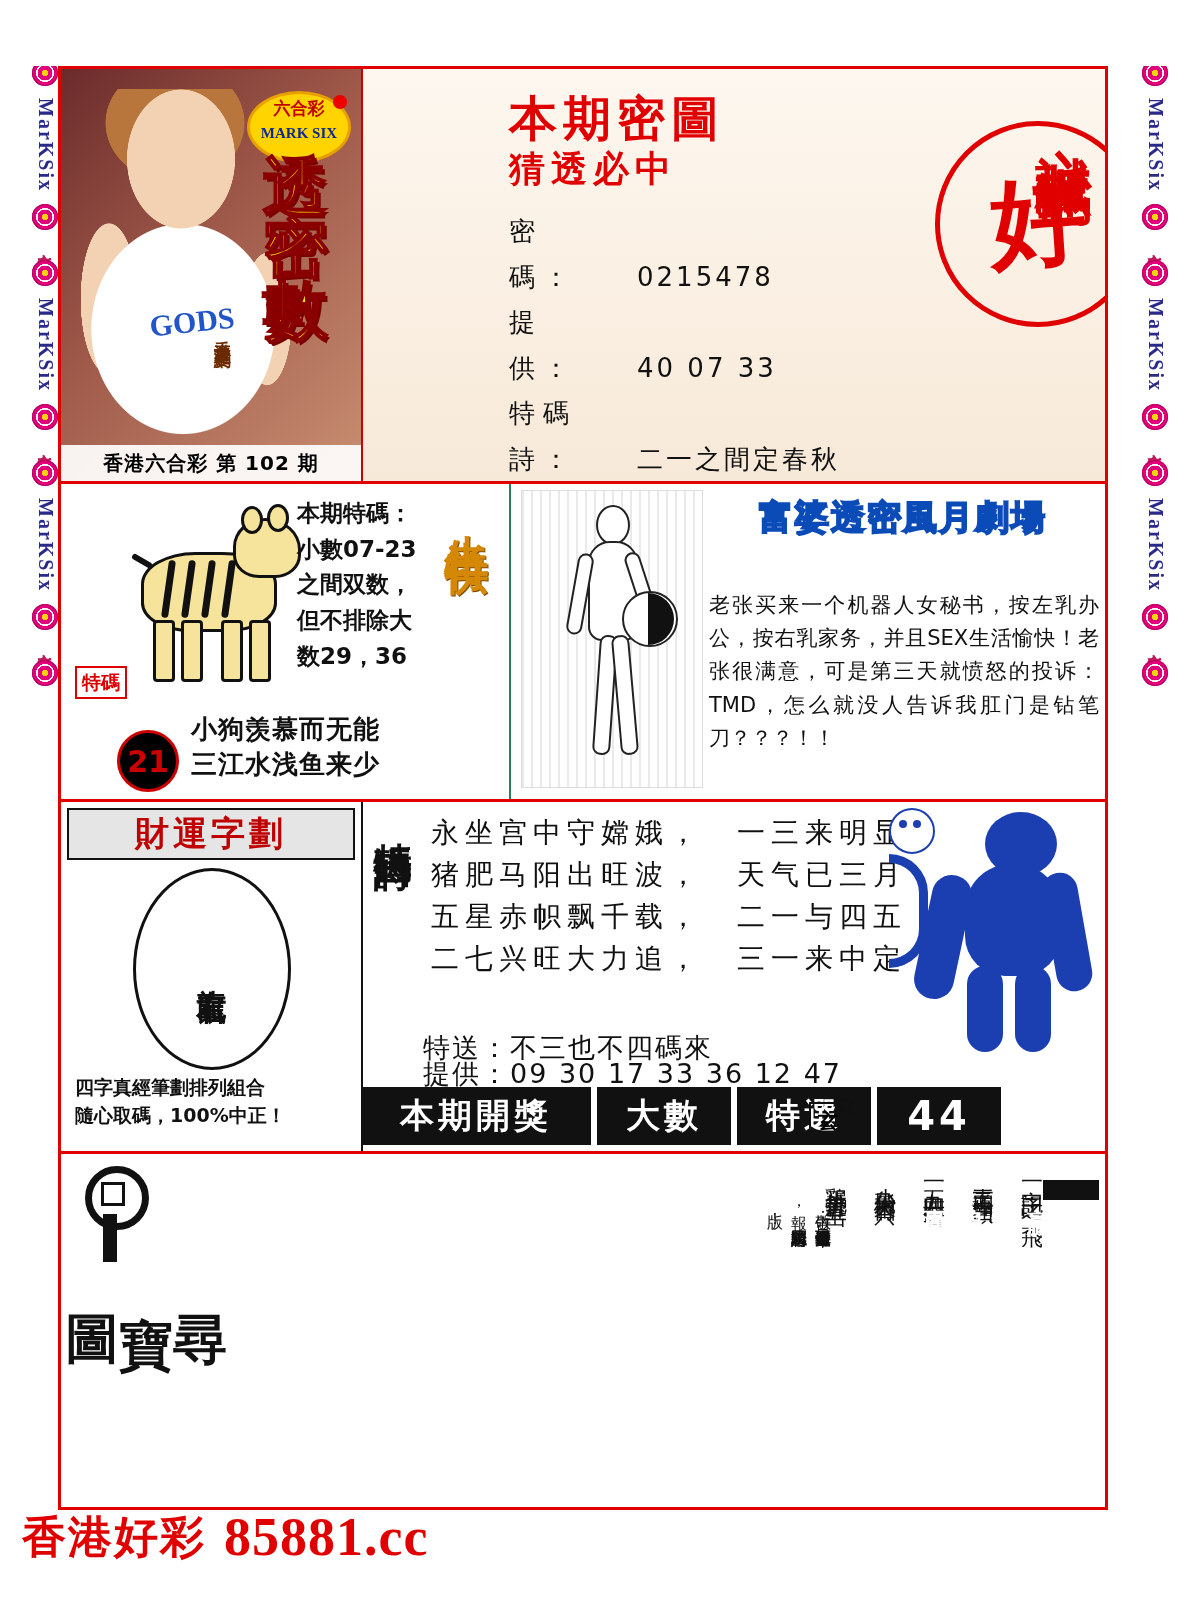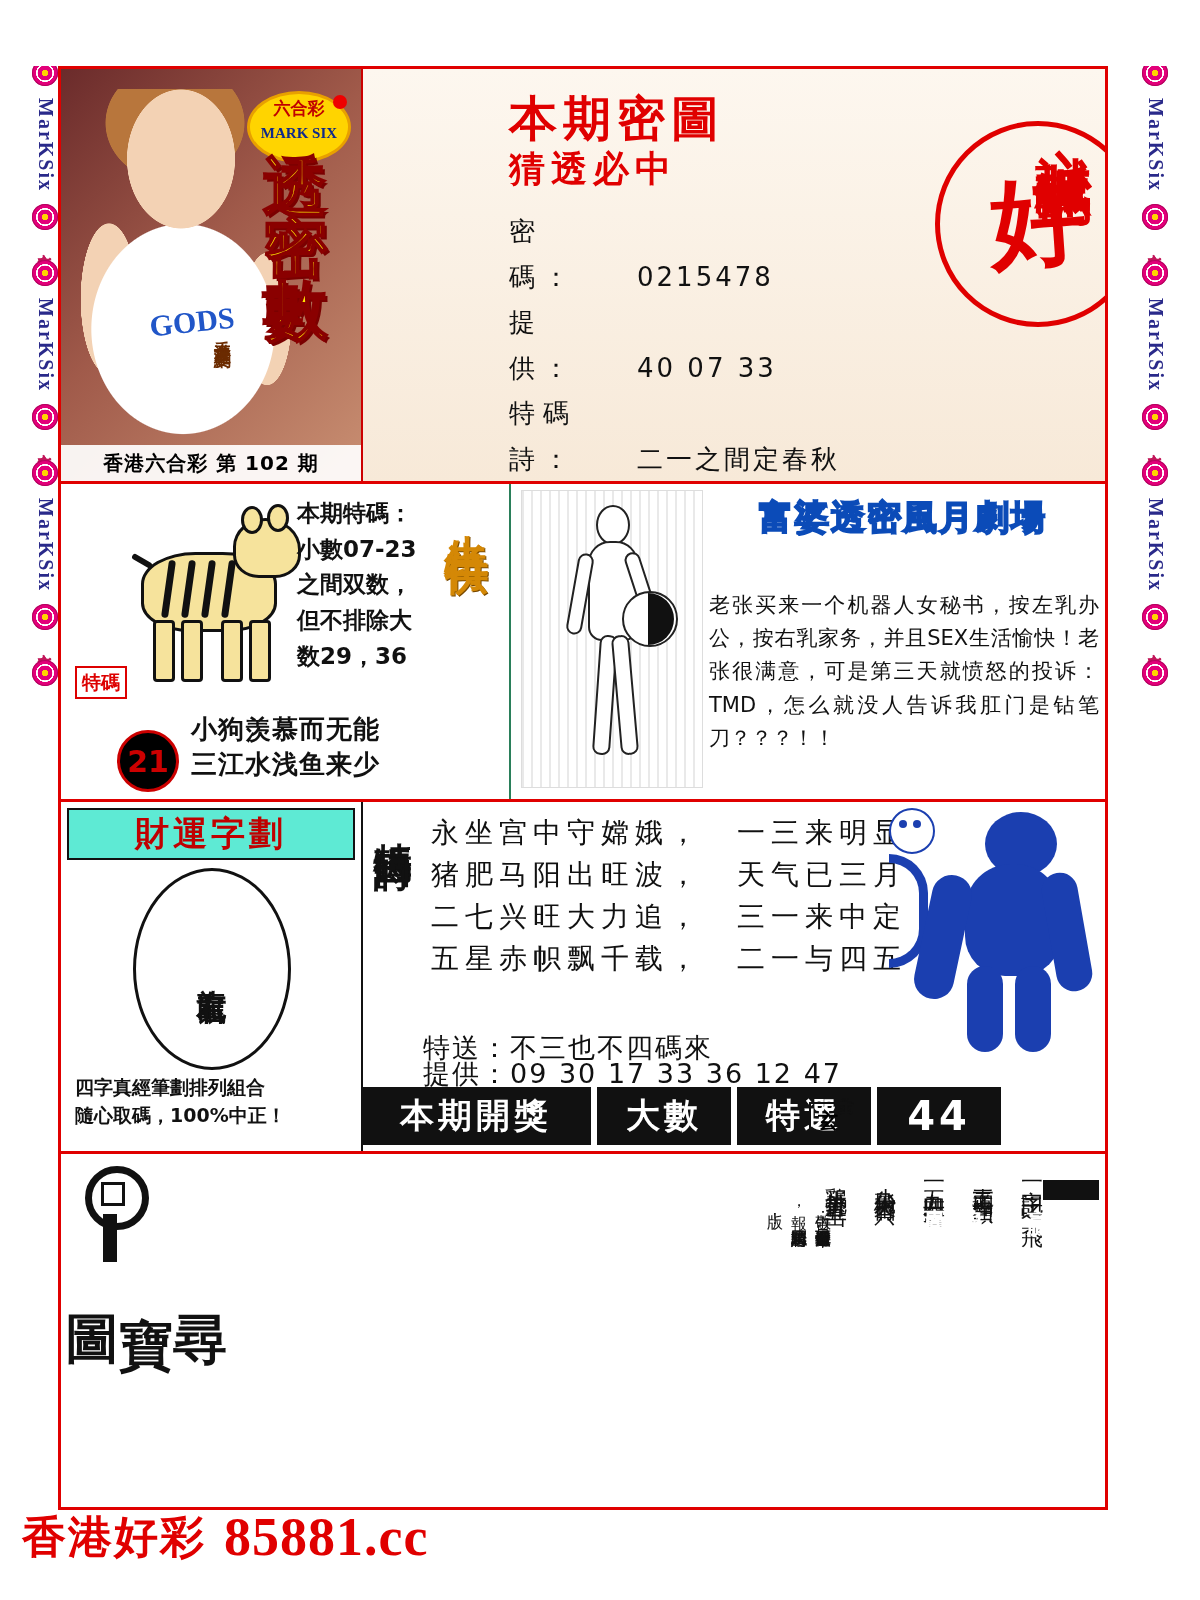--- a/index.html
+++ b/index.html
@@ -225,21 +225,21 @@
   }
   .theatre-body{
     position:absolute;left:198px;top:64px;width:390px;
     font-size:21px;line-height:1.58;color:#111;text-align:justify;margin-top:41px;
   }
 
   
   .third-panel{display:flex;height:352px;border-bottom:3px solid #e00000;box-sizing:border-box;position:relative;}
   .cai-col{width:300px;position:relative;border-right:2px solid #111;}
   .cai-title{
-    height:48px;margin:6px;background:#5eead4;border:2px solid #111;
+    height:48px;margin:6px;background:#e5e5e5;border:2px solid #111;
     display:flex;align-items:center;justify-content:center;
     font-size:34px;font-weight:bold;color:#c00000;letter-spacing:4px;
   }
   .cai-oval{
     position:absolute;left:72px;top:66px;width:152px;height:196px;
     border:3px solid #111;border-radius:50%;
     display:flex;align-items:center;justify-content:center;
   }
   .cai-oval .inner{
     font-size:30px;font-weight:bold;line-height:1.24;text-align:center;letter-spacing:2px;color:#111;
@@ -559,22 +559,22 @@
       </div>
       <div class="cai-note" style="white-space:pre-line">四字真經筆劃排列組合
 隨心取碼，100%中正！</div>
     </div>
 
     <div class="poem-col">
       <div class="poem-label">特碼詩曰：</div>
       <div class="poem-lines">
         <div>永坐宫中守嫦娥，　一三来明显</div>
         <div>猪肥马阳出旺波，　天气已三月</div>
+        <div>五星赤帜飘千载，　二一与四五</div>
         <div>二七兴旺大力追，　三一来中定</div>
-        <div>五星赤帜飘千载，　二一与四五</div>
       </div>
       <div class="poem-send">特送：不三也不四碼來</div>
       <div class="poem-give">提供：09  30  17  33  36  12  47</div>
       <div class="monkey">
         <div class="b head"></div>
         <div class="face">
             <span class="eye e1"></span>
             <span class="eye e2"></span>
           </div>
         <div class="b torso"></div>

